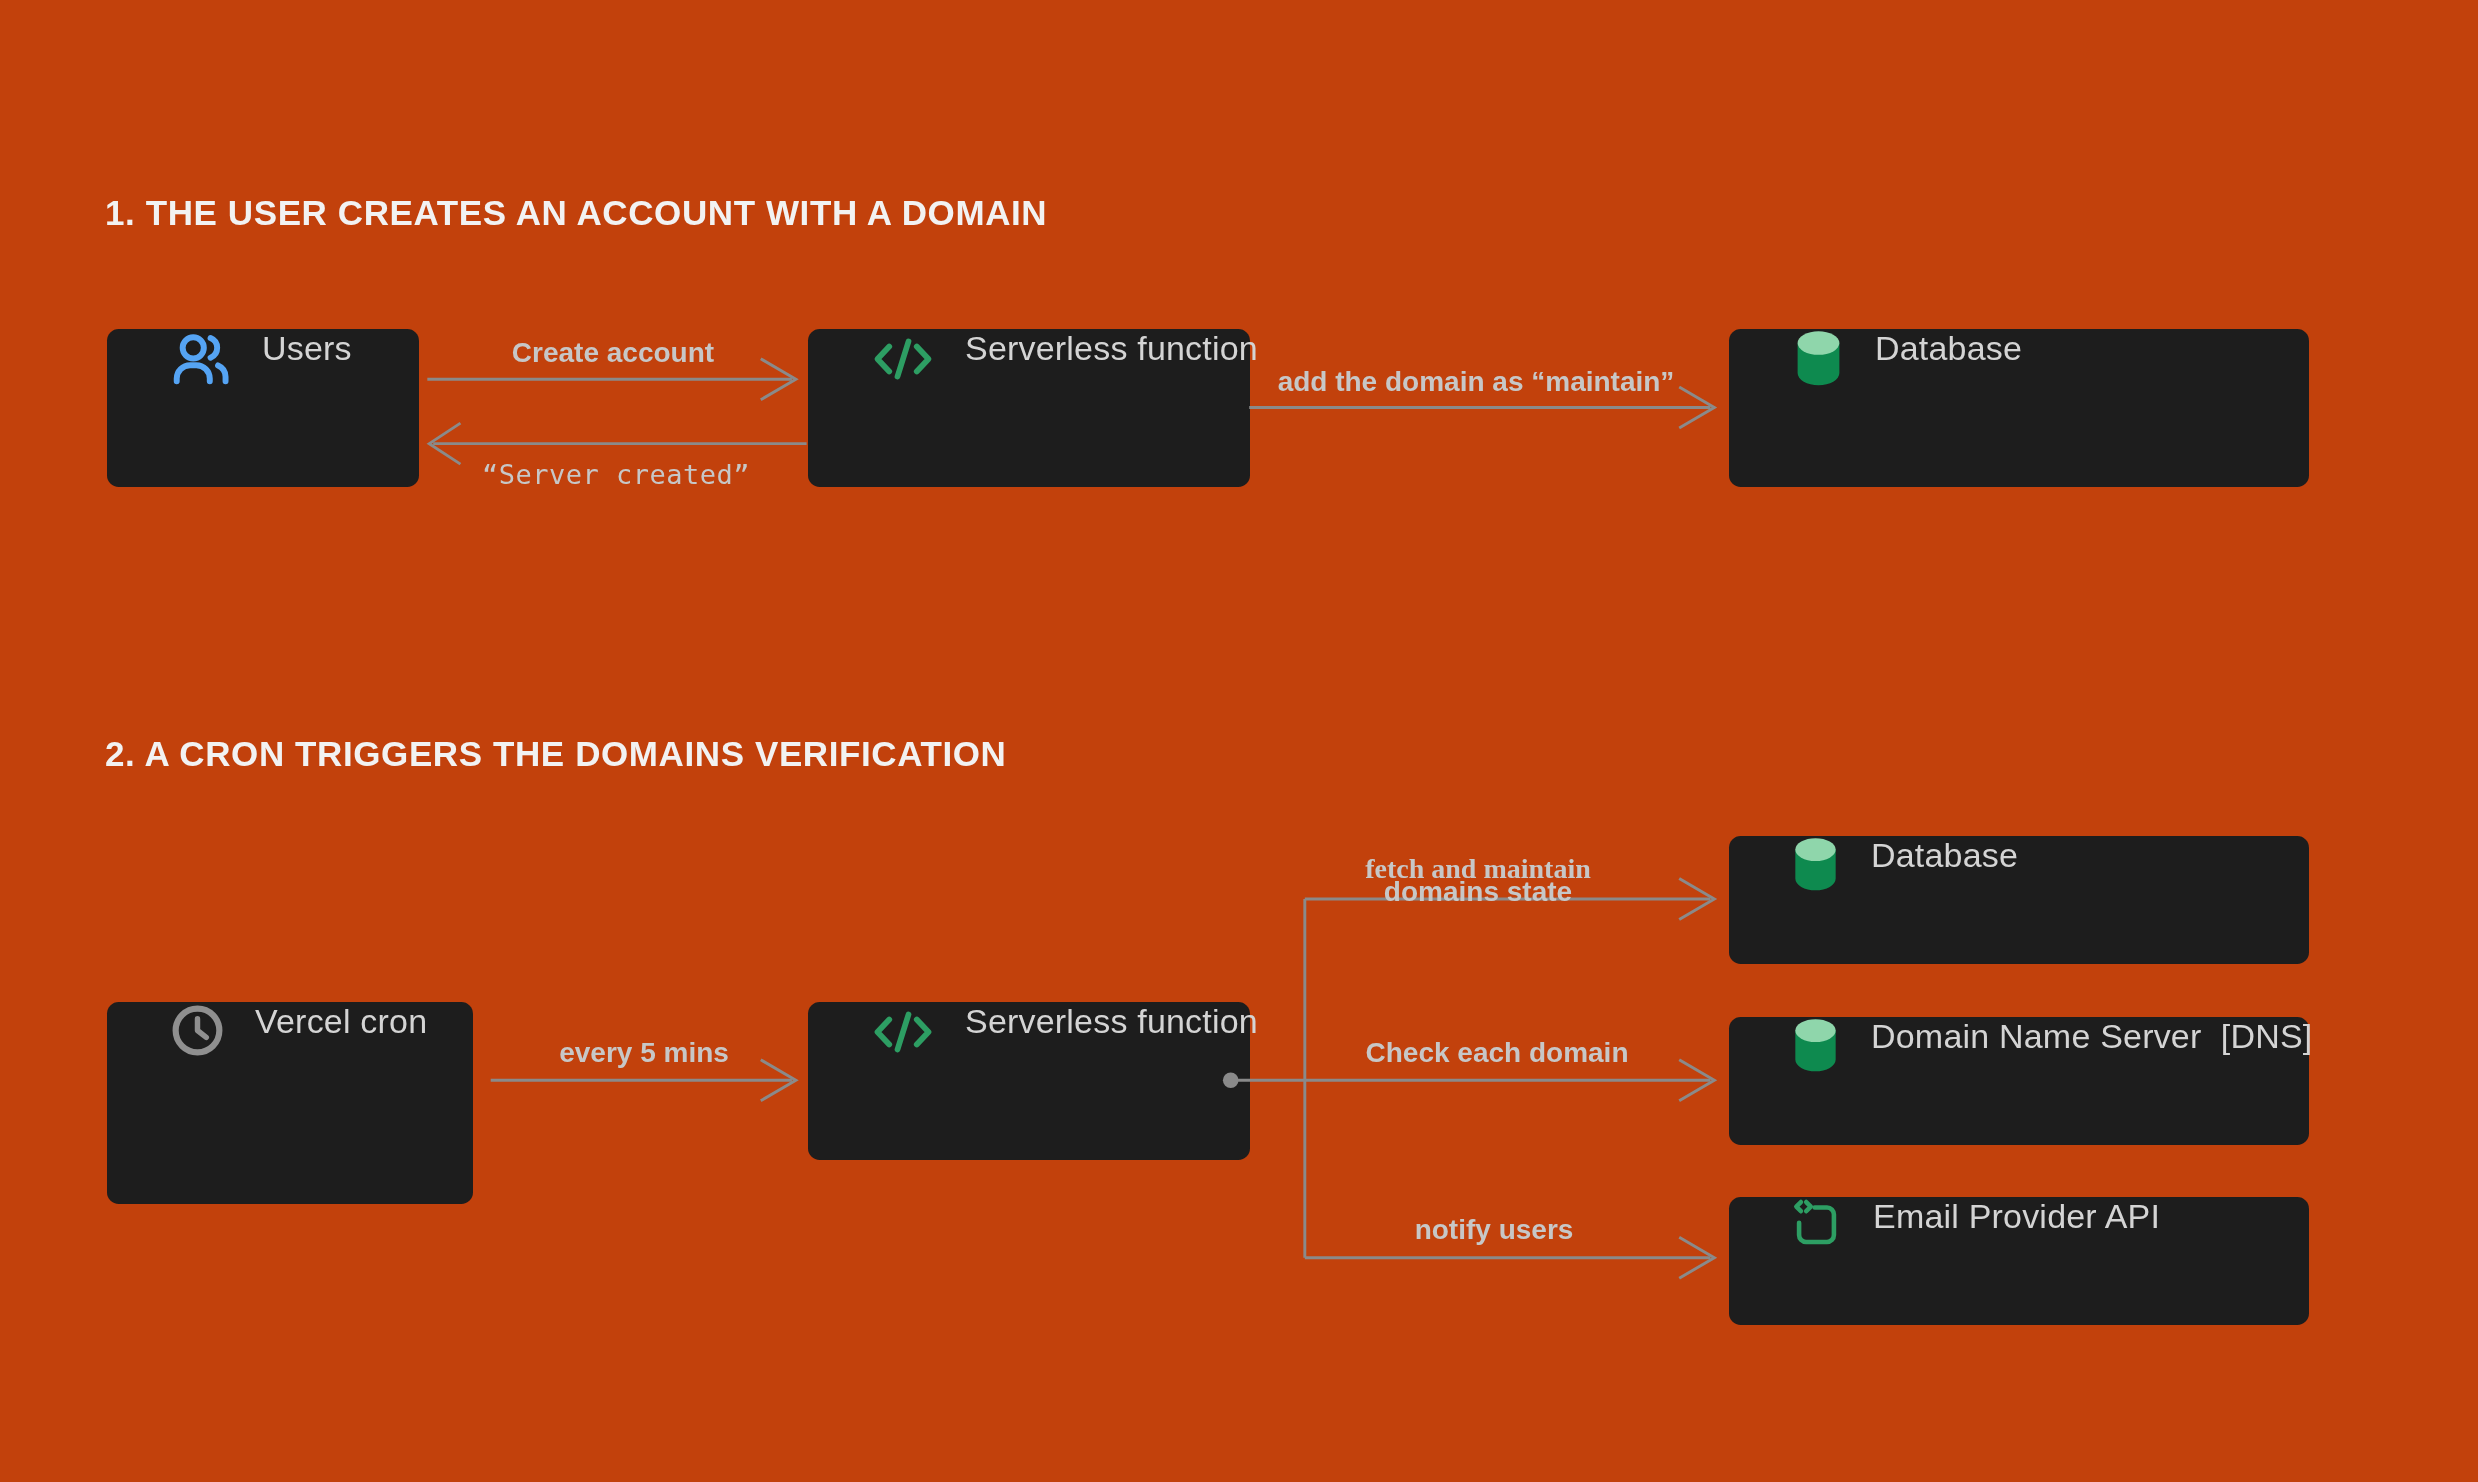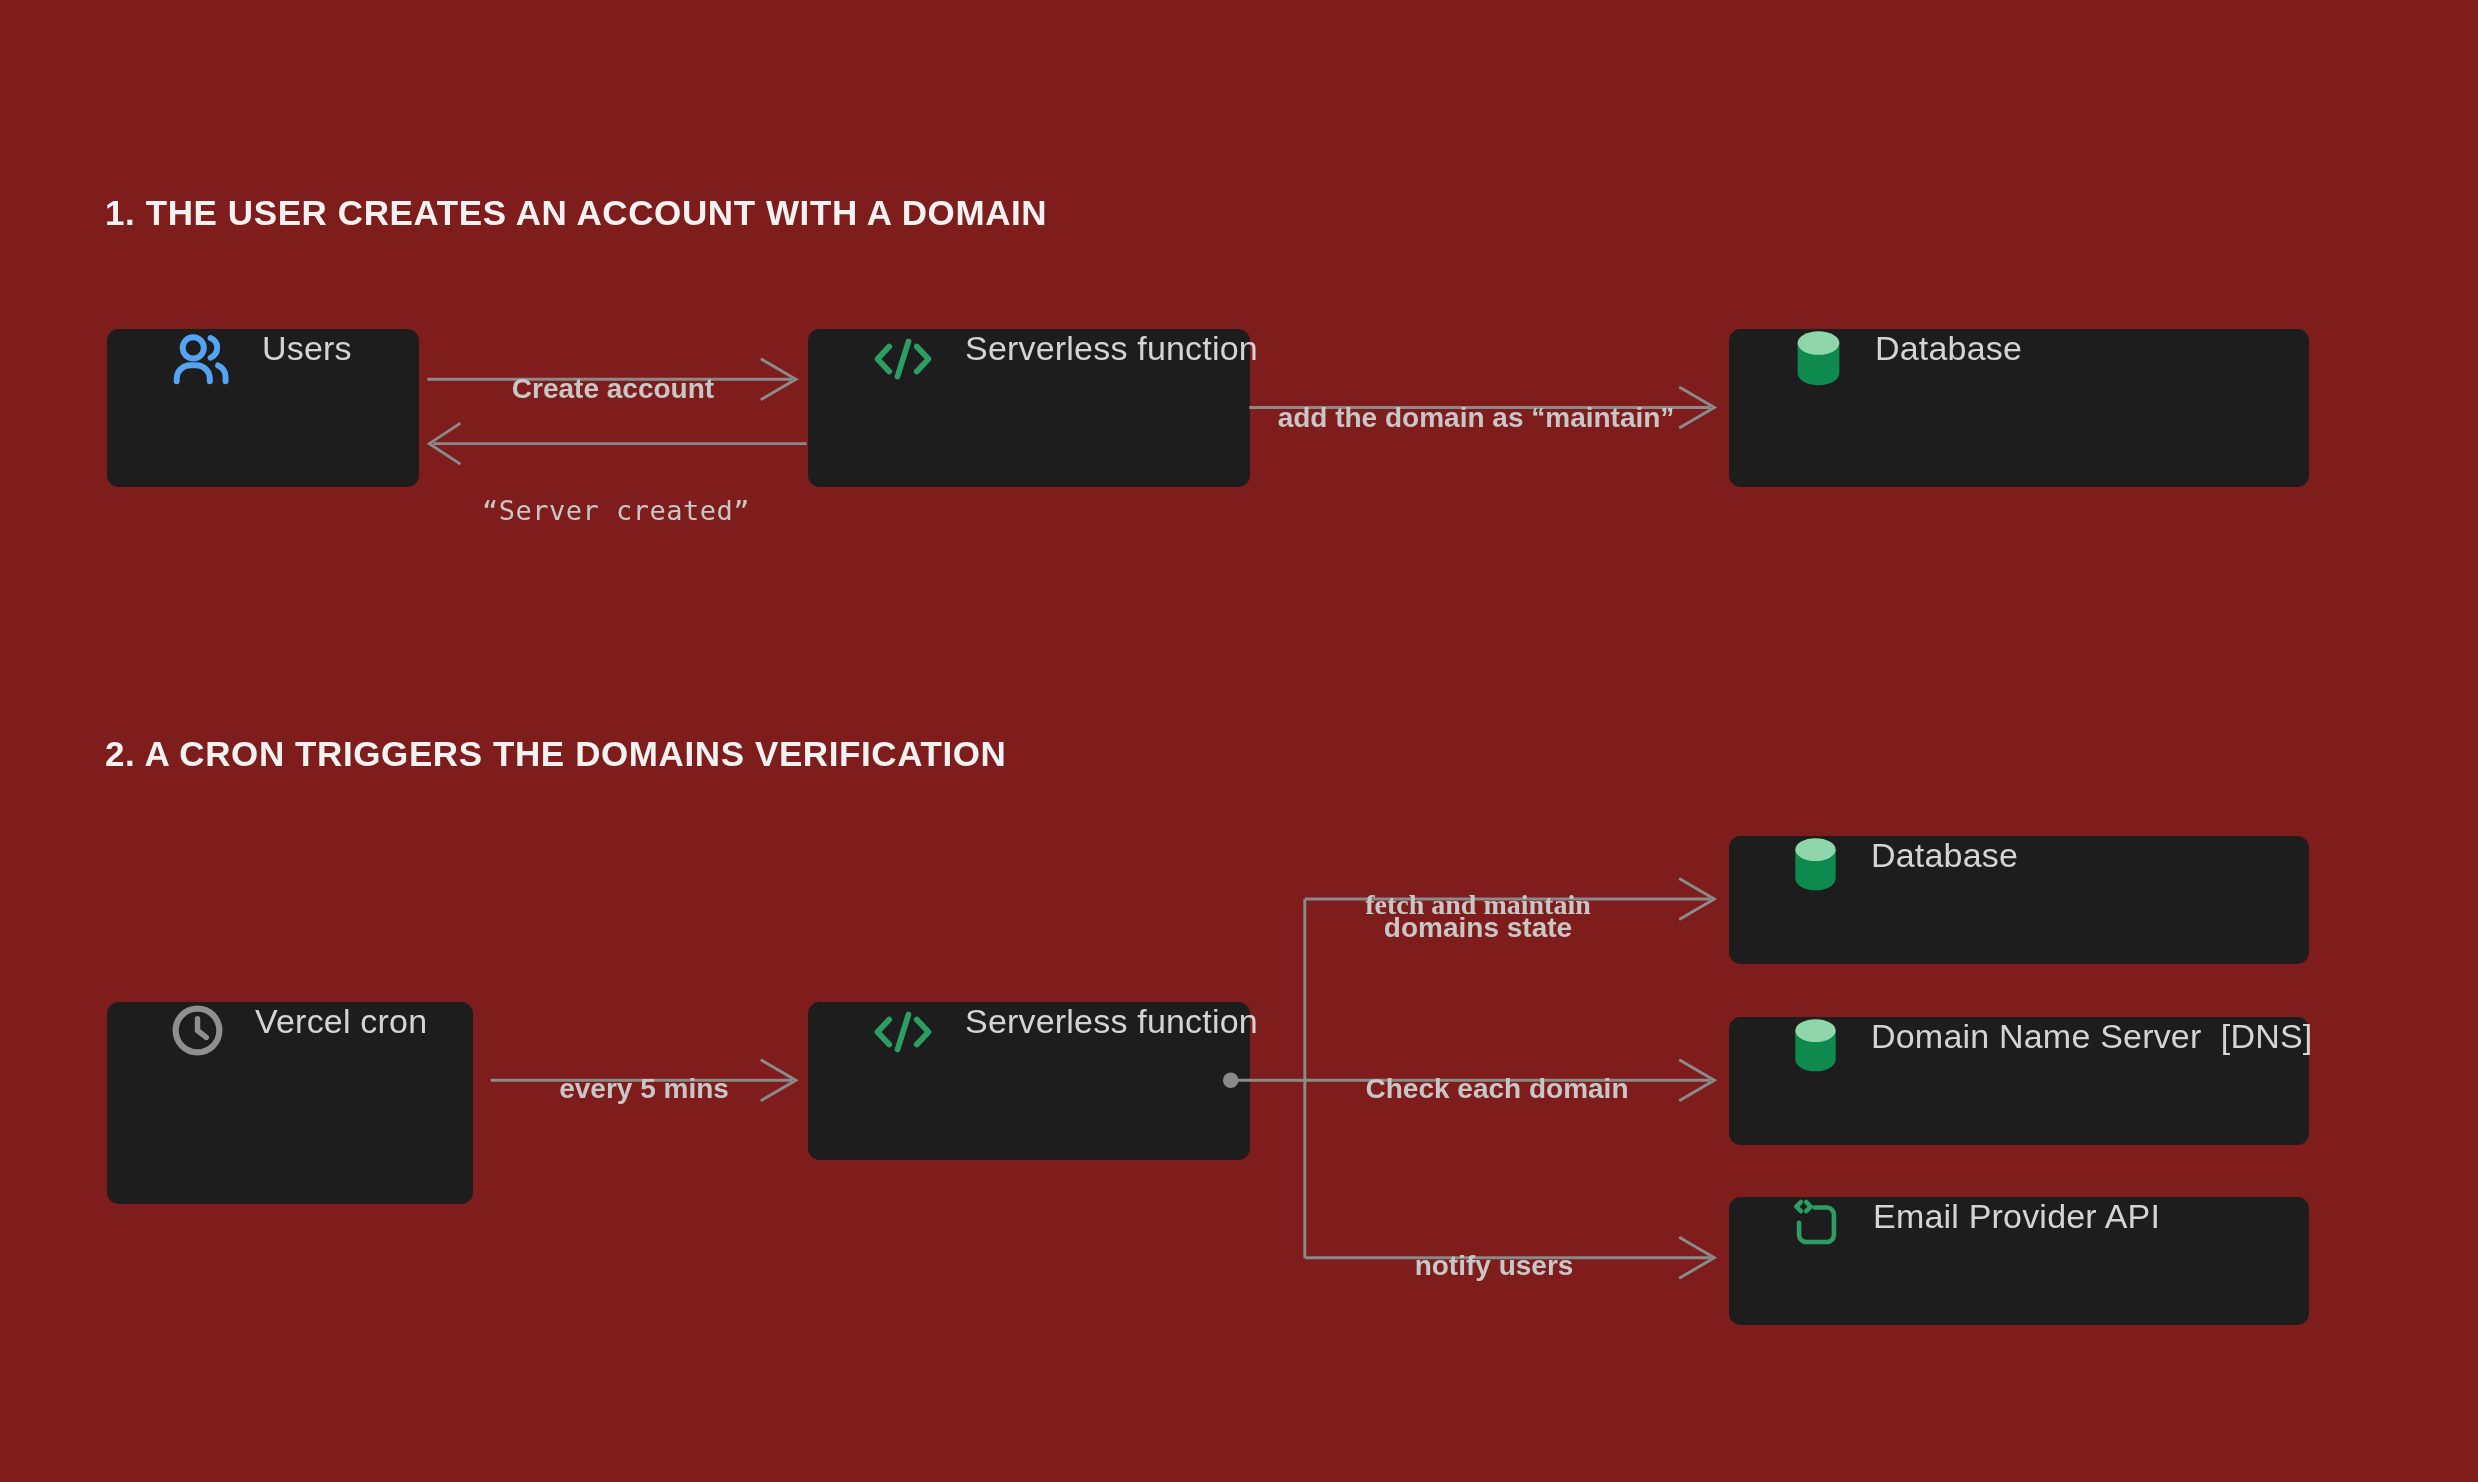--- a/index.html
+++ b/index.html
@@ -1,36 +1,36 @@
 <!DOCTYPE html>
 <html><head>
 <meta charset="utf-8">
 <style>
   html,body{margin:0;padding:0;background:#000;}
   .canvas{
-    position:relative;width:2478px;height:1482px;background:#7f1d1d;
+    position:relative;width:2478px;height:1482px;background:#c2410c;
     font-family:"Liberation Sans",sans-serif;overflow:hidden;
   }
   .section-title{
     position:absolute;color:#f2f2f2;font-size:35px;font-weight:700;
     letter-spacing:0.6px;white-space:pre;
   }
   .node{
     position:absolute;background:#1d1d1d;border-radius:11.7px;
     display:flex;align-items:flex-start;padding-left:62px;gap:29px;box-sizing:border-box;
   }
   .node-label{
     color:#d4d4d4;font-size:34px;letter-spacing:0.2px;white-space:pre;
   }
   .node .icon{flex:0 0 auto;display:block;}
   .icon svg{display:block;}
   .edges{position:absolute;left:0;top:0;pointer-events:none;}
   .edge-label{
     position:absolute;transform:translateX(-50%);color:#c7c7c7;
-    font-size:28px;font-weight:600;white-space:pre;line-height:33px;text-align:left;margin-top:36px;
+    font-size:28px;font-weight:600;white-space:pre;line-height:33px;text-align:left;
   }
   .edge-label.bold{font-weight:700;}
   .edge-label.mono{
     font-family:"DejaVu Sans Mono","Liberation Mono",monospace;
     font-weight:400;font-size:27px;letter-spacing:0.5px;
   }
   .stroke-icon{fill:none;stroke-linecap:round;stroke-linejoin:round;}
 </style>
 </head>
 <body>

